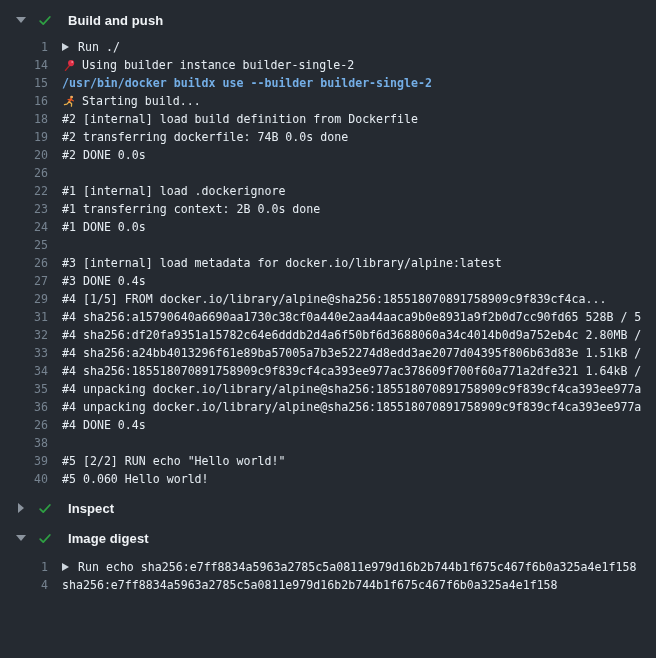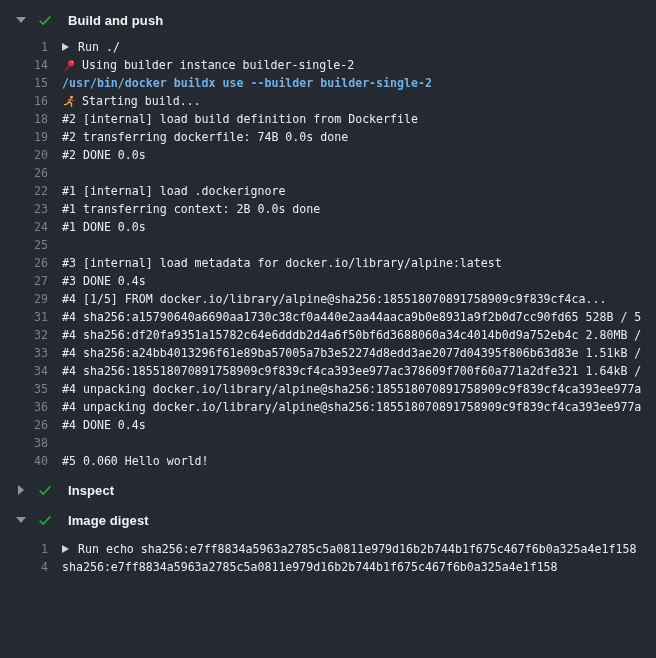--- a/index.html
+++ b/index.html
@@ -220,20 +220,24 @@
       </div>
       <div class="log-line">
         <span class="line-num">26</span>
         <div class="line-content"><span class="line-text">#4 DONE 0.4s</span></div>
       </div>
       <div class="log-line">
         <span class="line-num">38</span>
         <div class="line-content"><span class="line-text"></span></div>
       </div>
       <div class="log-line">
+        <span class="line-num">39</span>
+        <div class="line-content"><span class="line-text">#5 [2/2] RUN echo "Hello world!"</span></div>
+      </div>
+      <div class="log-line">
         <span class="line-num">40</span>
         <div class="line-content"><span class="line-text">#5 0.060 Hello world!</span></div>
       </div>
     </div>
     <div class="section-header">
       <span class="chev-box">
         <span class="chev-right"></span>
       </span>
       <span class="check-box">
         <span class="inline-icon">

